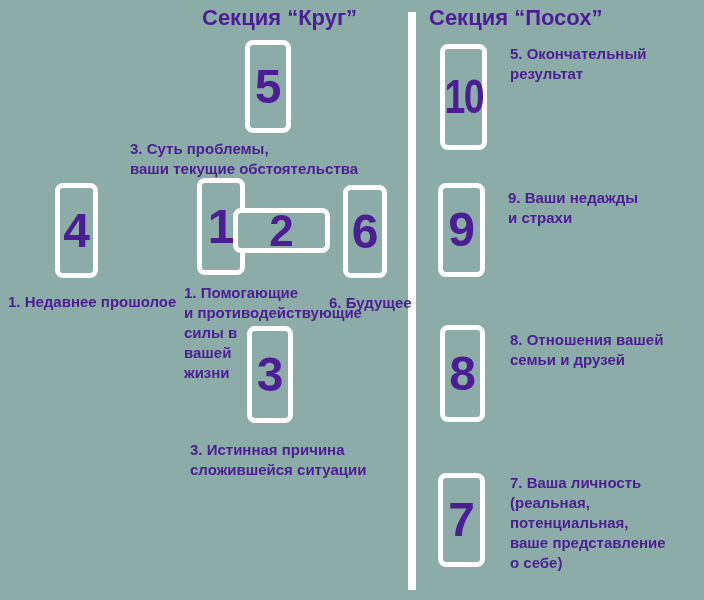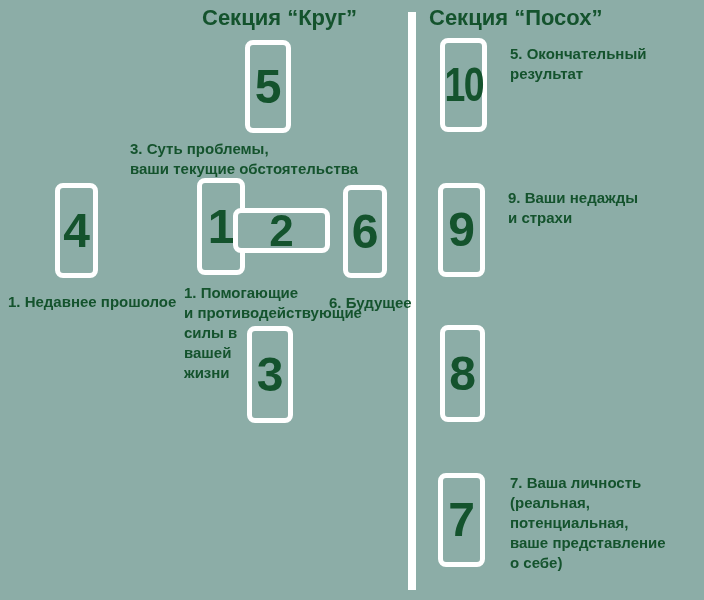--- a/index.html
+++ b/index.html
@@ -3,21 +3,21 @@
 <meta charset="utf-8">
 <style>
   html, body { margin: 0; padding: 0; }
   body { font-family: "Liberation Sans", sans-serif; }
 
   .stage {
     position: relative;
     width: 704px;
     height: 600px;
     background: #8cada7;
-    color: #14532d;
+    color: #4c1d95;
     font-weight: bold;
     overflow: hidden;
   }
 
   .title {
     position: absolute;
     font-size: 22px;
     font-weight: bold;
     white-space: nowrap;
   }
@@ -42,21 +42,21 @@
     z-index: 1;
   }
   .num { font-size: 48px; line-height: 1; font-weight: bold; }
 
   #card-5  { left: 245px; top: 40px;  width: 46px; height: 93px; }
   #card-4  { left: 55px;  top: 183px; width: 43px; height: 95px; }
   #card-1  { left: 197px; top: 178px; width: 48px; height: 97px; }
   #card-2  { left: 233px; top: 208px; width: 97px; height: 45px; background: #8cada7; z-index: 2; }
   #card-6  { left: 343px; top: 185px; width: 44px; height: 93px; }
   #card-3  { left: 247px; top: 326px; width: 46px; height: 97px; }
-  #card-10 { left: 440px; top: 38px;  width: 47px; height: 94px; }
+  #card-10 { left: 440px; top: 44px;  width: 47px; height: 106px; }
   #card-9  { left: 438px; top: 183px; width: 47px; height: 94px; }
   #card-8  { left: 440px; top: 325px; width: 45px; height: 97px; }
   #card-7  { left: 438px; top: 473px; width: 47px; height: 94px; }
 
   #card-2 .num  { font-size: 44px; }
   #card-10 .num { transform: scaleX(0.78); letter-spacing: -2px; }
 
   .lbl {
     position: absolute;
     font-size: 15px;
@@ -118,23 +118,27 @@
 
   <div class="lbl" id="label-1">3. Суть проблемы,
 ваши текущие обстоятельства</div>
   <div class="lbl" id="label-4">1. Недавнее прошолое</div>
   <div class="lbl" id="label-5">1. Помогающие
 и противодействующие
 силы в
 вашей
 жизни</div>
   <div class="lbl" id="label-6">6. Будущее</div>
+  <div class="lbl" id="label-3">3. Истинная причина
+сложившейся ситуации</div>
 
   <div class="lbl" id="label-10">5. Окончательный
 результат</div>
   <div class="lbl" id="label-9">9. Ваши недажды
 и страхи</div>
+  <div class="lbl" id="label-8">8. Отношения вашей
+семьи и друзей</div>
   <div class="lbl" id="label-7">7. Ваша личность
 (реальная, потенциальная,
 ваше представление
 о себе)</div>
 
 </div>
 
 </body></html>

